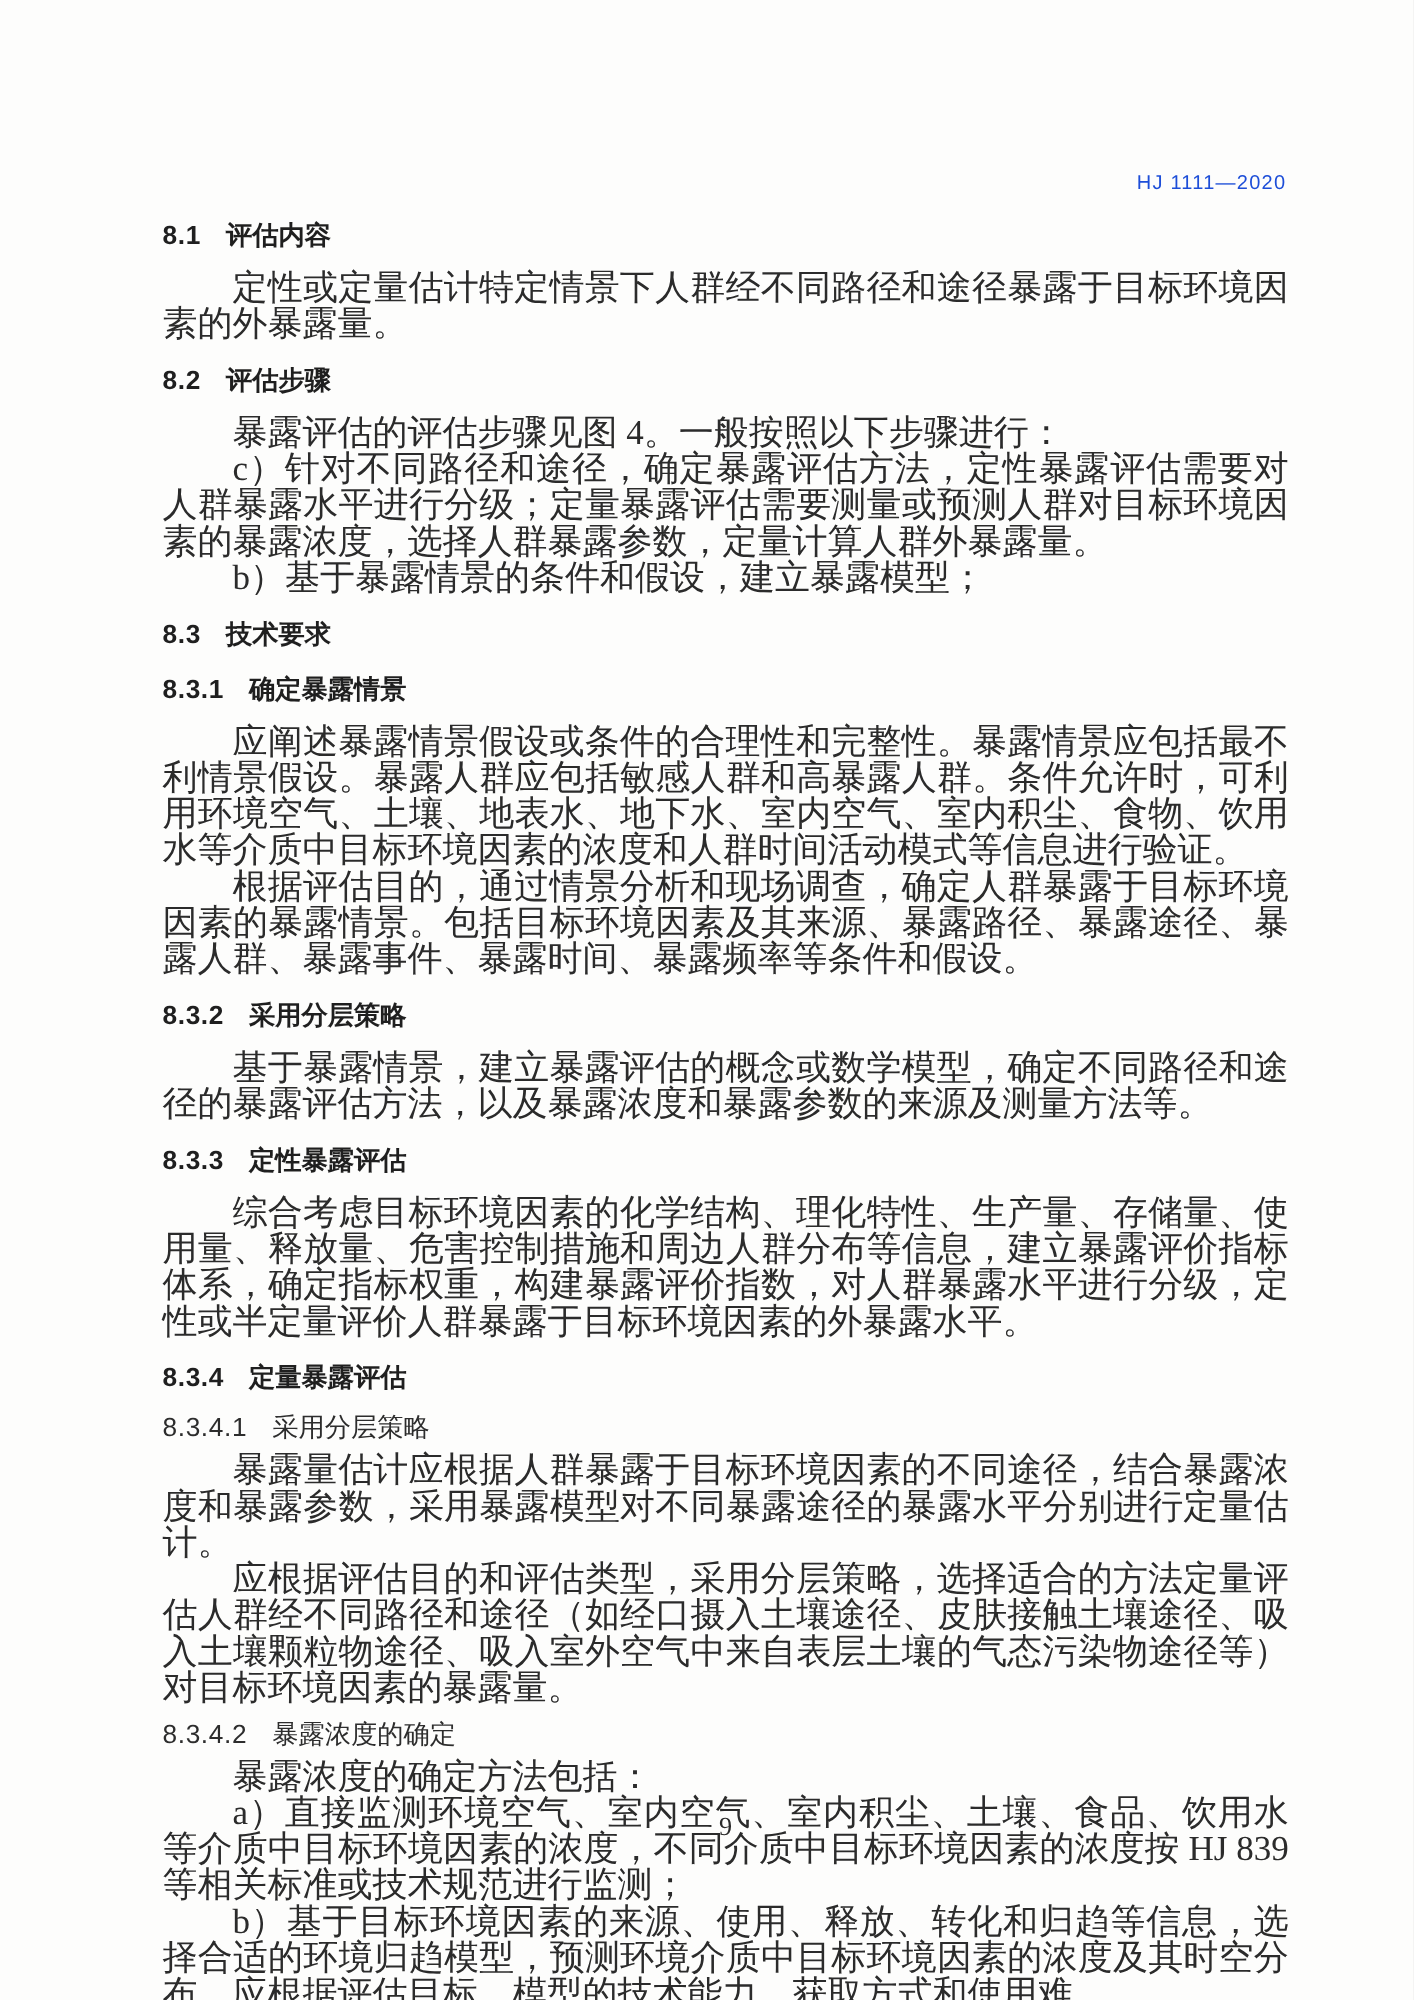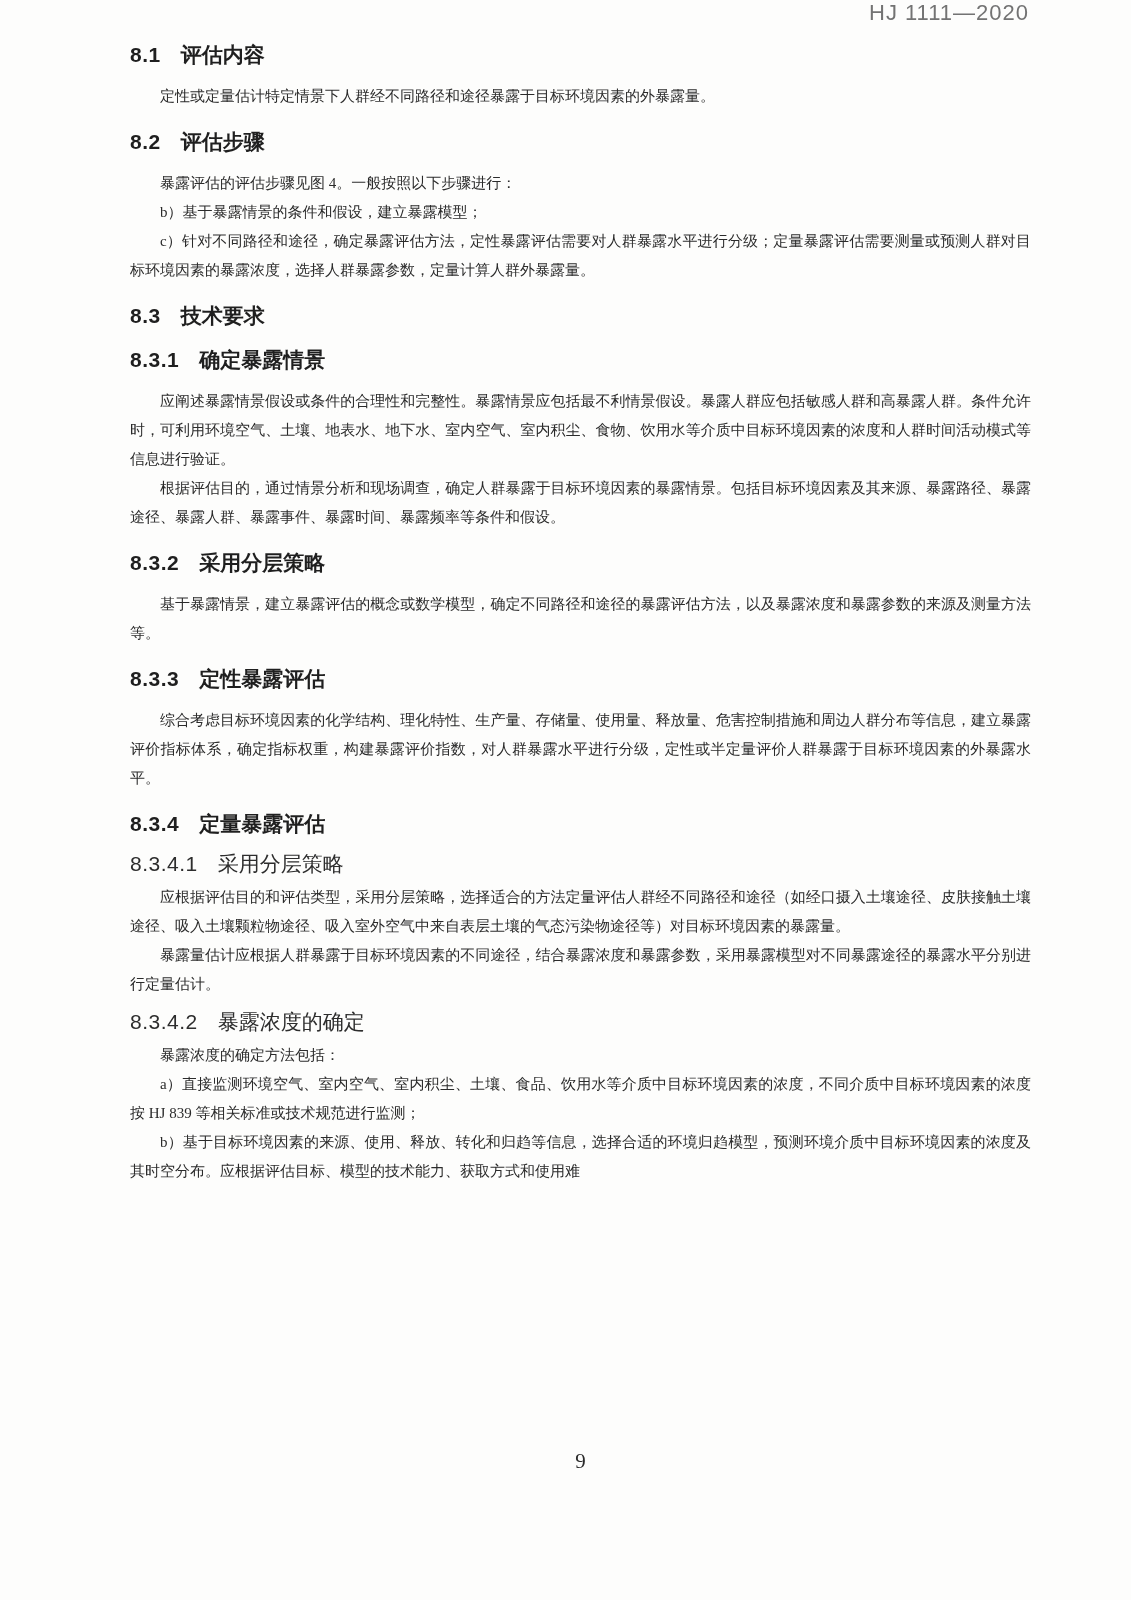--- a/index.html
+++ b/index.html
@@ -12,26 +12,27 @@
     width: 1131px;
     height: 1600px;
     margin: 0 auto;
     background: #fdfdfc;
     color: #2d2d2d;
     font-family: "Liberation Serif", "DejaVu Serif", serif;
     overflow: hidden;
     box-sizing: border-box;
   }
   .doc-header {
+    padding-top: 134px;
     margin: 0 102px 0 130px;
     text-align: right;
     font-family: "Liberation Sans", "DejaVu Sans", sans-serif;
-    font-size: 22px;
+    font-size: 16px;
     line-height: 26px;
-    color: #737373;
+    color: #1d4ed8;
     letter-spacing: 1px;
   }
   .content {
     margin: 0 100px 0 130px;
   }
   .sec {
     font-family: "Liberation Sans", "DejaVu Sans", sans-serif;
     font-weight: bold;
     font-size: 21px;
     line-height: 26px;
@@ -45,21 +46,21 @@
     font-weight: normal;
     color: #2d2d2d;
     margin: 10px 0 6px 0;
   }
   .sec-num {
     display: inline-block;
     margin-right: 20px;
     letter-spacing: 0.5px;
   }
   .body-p {
-    font-size: 15px;
+    font-size: 28px;
     line-height: 29px;
     margin: 0;
     text-align: justify;
     text-indent: 2em;
     color: #2b2b2b;
   }
   .page-footer {
     position: absolute;
     left: 130px;
     right: 100px;
@@ -82,22 +83,22 @@
 
     <div class="sec first">
       <span class="sec-num">8.1</span><span>评估内容</span>
     </div>
     <p class="body-p">定性或定量估计特定情景下人群经不同路径和途径暴露于目标环境因素的外暴露量。</p>
 
     <div class="sec">
       <span class="sec-num">8.2</span><span>评估步骤</span>
     </div>
     <p class="body-p">暴露评估的评估步骤见图 4。一般按照以下步骤进行：</p>
+    <p class="body-p">c）针对不同路径和途径，确定暴露评估方法，定性暴露评估需要对人群暴露水平进行分级；定量暴露评估需要测量或预测人群对目标环境因素的暴露浓度，选择人群暴露参数，定量计算人群外暴露量。</p>
     <p class="body-p">b）基于暴露情景的条件和假设，建立暴露模型；</p>
-    <p class="body-p">c）针对不同路径和途径，确定暴露评估方法，定性暴露评估需要对人群暴露水平进行分级；定量暴露评估需要测量或预测人群对目标环境因素的暴露浓度，选择人群暴露参数，定量计算人群外暴露量。</p>
 
     <div class="sec">
       <span class="sec-num">8.3</span><span>技术要求</span>
     </div>
 
     <div class="sec">
       <span class="sec-num">8.3.1</span><span>确定暴露情景</span>
     </div>
     <p class="body-p">应阐述暴露情景假设或条件的合理性和完整性。暴露情景应包括最不利情景假设。暴露人群应包括敏感人群和高暴露人群。条件允许时，可利用环境空气、土壤、地表水、地下水、室内空气、室内积尘、食物、饮用水等介质中目标环境因素的浓度和人群时间活动模式等信息进行验证。</p>
     <p class="body-p">根据评估目的，通过情景分析和现场调查，确定人群暴露于目标环境因素的暴露情景。包括目标环境因素及其来源、暴露路径、暴露途径、暴露人群、暴露事件、暴露时间、暴露频率等条件和假设。</p>
@@ -112,22 +113,22 @@
     </div>
     <p class="body-p">综合考虑目标环境因素的化学结构、理化特性、生产量、存储量、使用量、释放量、危害控制措施和周边人群分布等信息，建立暴露评价指标体系，确定指标权重，构建暴露评价指数，对人群暴露水平进行分级，定性或半定量评价人群暴露于目标环境因素的外暴露水平。</p>
 
     <div class="sec">
       <span class="sec-num">8.3.4</span><span>定量暴露评估</span>
     </div>
 
     <div class="sec minor">
       <span class="sec-num">8.3.4.1</span><span>采用分层策略</span>
     </div>
+    <p class="body-p">暴露量估计应根据人群暴露于目标环境因素的不同途径，结合暴露浓度和暴露参数，采用暴露模型对不同暴露途径的暴露水平分别进行定量估计。</p>
     <p class="body-p">应根据评估目的和评估类型，采用分层策略，选择适合的方法定量评估人群经不同路径和途径（如经口摄入土壤途径、皮肤接触土壤途径、吸入土壤颗粒物途径、吸入室外空气中来自表层土壤的气态污染物途径等）对目标环境因素的暴露量。</p>
-    <p class="body-p">暴露量估计应根据人群暴露于目标环境因素的不同途径，结合暴露浓度和暴露参数，采用暴露模型对不同暴露途径的暴露水平分别进行定量估计。</p>
 
     <div class="sec minor">
       <span class="sec-num">8.3.4.2</span><span>暴露浓度的确定</span>
     </div>
     <p class="body-p">暴露浓度的确定方法包括：</p>
     <p class="body-p">a）直接监测环境空气、室内空气、室内积尘、土壤、食品、饮用水等介质中目标环境因素的浓度，不同介质中目标环境因素的浓度按 HJ 839 等相关标准或技术规范进行监测；</p>
     <p class="body-p">b）基于目标环境因素的来源、使用、释放、转化和归趋等信息，选择合适的环境归趋模型，预测环境介质中目标环境因素的浓度及其时空分布。应根据评估目标、模型的技术能力、获取方式和使用难</p>
 
   </div>
 

